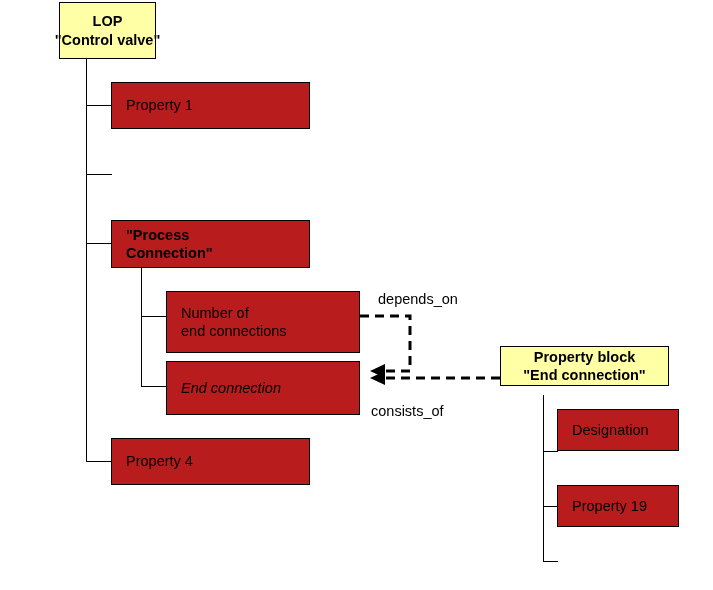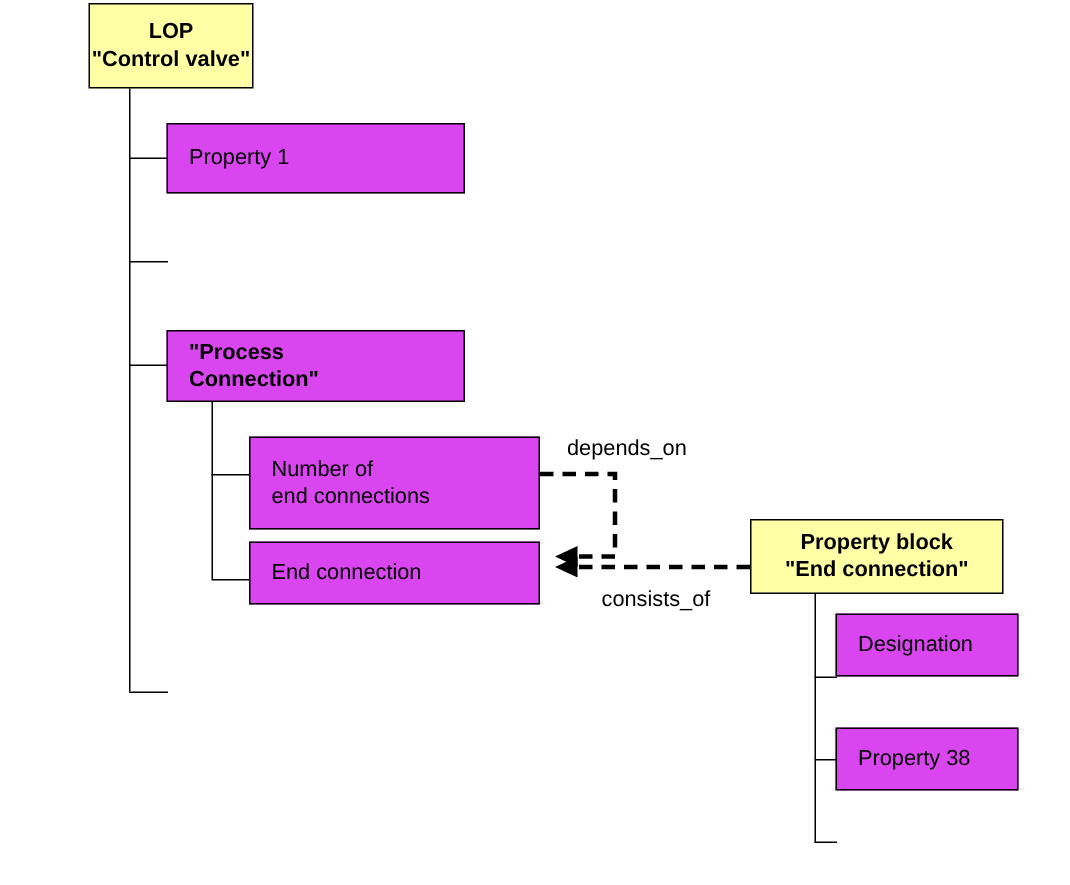--- a/index.html
+++ b/index.html
@@ -14,21 +14,21 @@
     position: relative;
     width: 713px;
     height: 590px;
     background: #ffffff;
     overflow: hidden;
   }
   .node {
     position: absolute;
     box-sizing: border-box;
     border: 1px solid #000000;
-    background: #d946ef;
+    background: #b91c1c;
     display: flex;
     flex-direction: column;
     justify-content: center;
     font-size: 14.5px;
     color: #000000;
     line-height: 1.25;
   }
   .node .line {
     display: block;
     white-space: pre;
@@ -91,55 +91,58 @@
 
   <svg class="overlay">
 
     <path d="M 360 316 L 410 316 L 410 371 L 385 371" fill="none" stroke="#000000" stroke-width="3" stroke-dasharray="9,6"></path>
     <polygon points="385,364 370,371 385,378" fill="#000000"></polygon>
 
     <path d="M 500 378 L 385 378" fill="none" stroke="#000000" stroke-width="3" stroke-dasharray="9,6"></path>
     <polygon points="385,371 370,378 385,385" fill="#000000"></polygon>
   </svg>
 
-  <div class="node yellow center" style="left:59px; top:2px; width:110px; height:57px;">
+  <div class="node yellow center" style="left:59px; top:2px; width:97px; height:57px;">
     <span class="line">LOP</span>
     <span class="line">"Control valve"</span>
   </div>
 
   <div class="node left" style="left:111px; top:82px; width:199px; height:47px;">
     <span class="line">Property 1</span>
   </div>
 
 
   <div class="node left bold" style="left:111px; top:220px; width:199px; height:48px;">
     <span class="line">"Process</span>
     <span class="line">Connection"</span>
   </div>
 
   <div class="node left" style="left:166px; top:291px; width:194px; height:62px;">
     <span class="line">Number of</span>
     <span class="line">end connections</span>
   </div>
 
-  <div class="node left" style="left:166px; top:361px; width:194px; height:42px;">
+  <div class="node left" style="left:166px; top:361px; width:194px; height:54px;font-style:italic;">
     <span class="line">End connection</span>
   </div>
 
+  <div class="node left" style="left:111px; top:438px; width:199px; height:47px;">
+    <span class="line">Property 4</span>
+  </div>
 
-  <div class="node yellow center" style="left:500px; top:346px; width:169px; height:50px;">
+  <div class="node yellow center" style="left:500px; top:346px; width:169px; height:40px;">
     <span class="line">Property block</span>
     <span class="line">"End connection"</span>
   </div>
 
   <div class="node left" style="left:557px; top:409px; width:122px; height:42px;">
     <span class="line">Designation</span>
   </div>
 
   <div class="node left" style="left:557px; top:485px; width:122px; height:42px;">
-    <span class="line">Property 38</span>
+    <span class="line">Property 19</span>
   </div>
 
 
   <div class="label" style="left:366px; top:291px;margin-left:12px;">depends_on</div>
-  <div class="label" style="left:371px; top:392px;margin-left:30px;">consists_of</div>
+  <div class="label" style="left:371px; top:403px;">consists_of</div>
 
 </div>
 
 </body></html>

